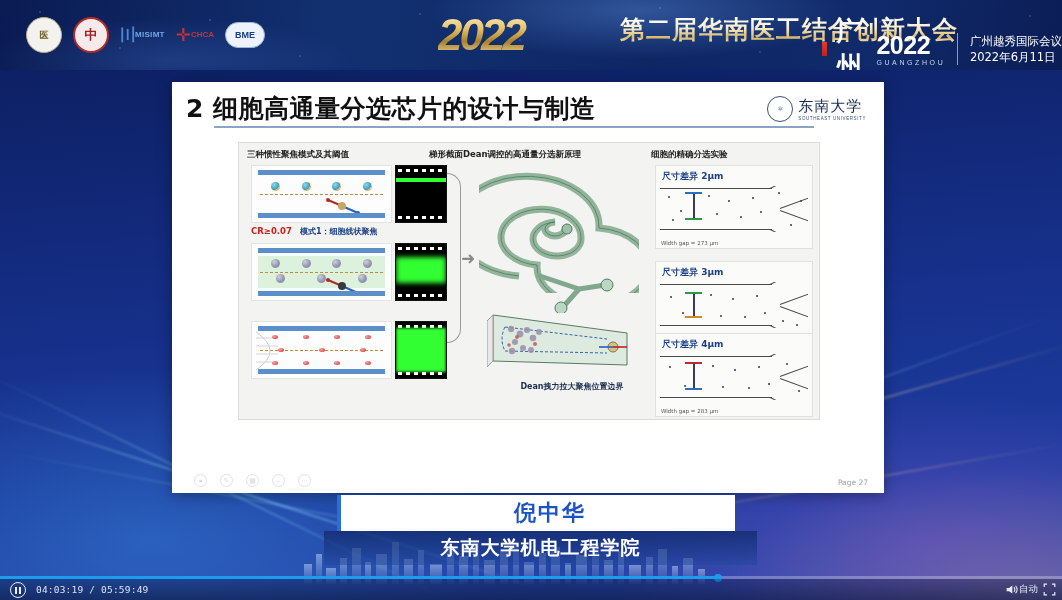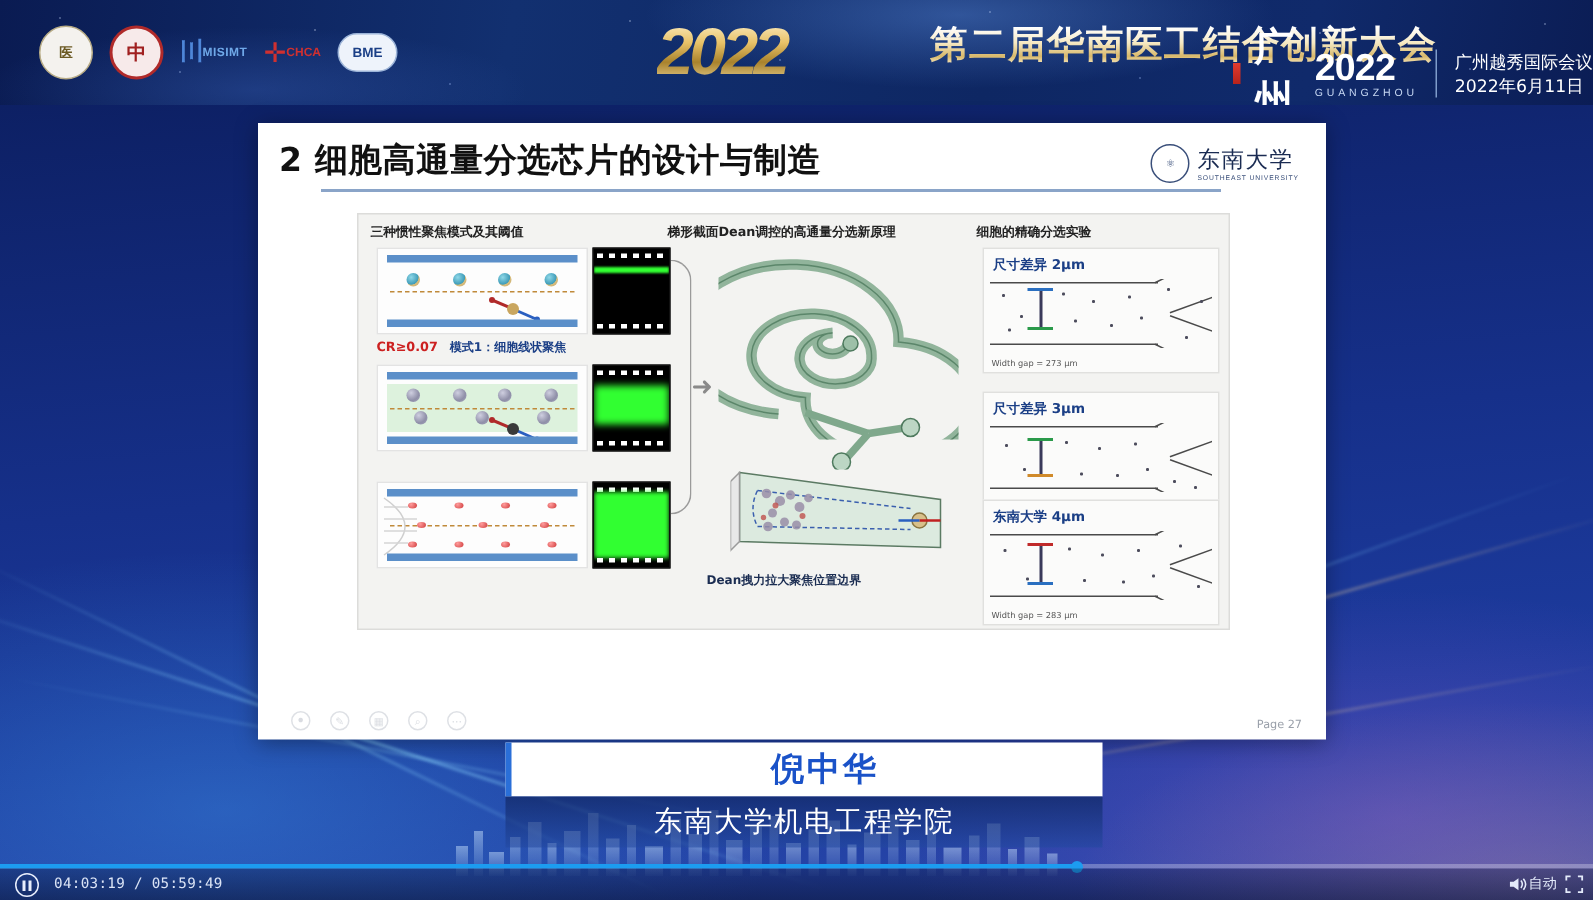--- a/index.html
+++ b/index.html
@@ -105,21 +105,21 @@
   }
 
   
   .slide {
     position: absolute; left: 172px; top: 82px; width: 712px; height: 411px;
     background: #ffffff; box-shadow: 0 2px 14px rgba(0,0,0,.35);
     overflow: hidden;
   }
   .slide-title-row { position: absolute; left: 14px; top: 10px; right: 12px; height: 44px; }
   .slide-title {
-    font-size: 22px; font-weight: bold; color: #111; letter-spacing: .5px;
+    font-size: 25px; font-weight: bold; color: #111; letter-spacing: .5px;
     font-family: "DejaVu Sans", sans-serif; white-space: nowrap;
   }
   .title-rule { position: absolute; left: 28px; top: 34px; width: 600px; height: 2px; background: #8aa4c8; }
   .seu-logo {
     position: absolute; right: 6px; top: 4px; display: flex; align-items: center; gap: 5px;
   }
   .seu-seal {
     width: 26px; height: 26px; border-radius: 50%; border: 1.3px solid #3a4f7a;
     display: flex; align-items: center; justify-content: center; font-size: 7px; color: #3a4f7a;
   }
@@ -128,21 +128,21 @@
 
   .content-box {
     position: absolute; left: 66px; top: 60px; width: 582px; height: 278px;
     background: #f3f3f1; border: 1px solid #dcdcda;
   }
   .col-head {
     position: absolute; top: 6px; font-size: 8.5px; color: #222; font-weight: bold;
     font-family: "DejaVu Sans", sans-serif; text-align: left; white-space: nowrap;
   }
   .ch1 { left: 8px; width: 200px; }
-  .ch2 { left: 206px; width: 206px; }
+  .ch2 { left: 190px; width: 206px; }
   .ch3 { left: 412px; width: 166px; }
 
   
   .mode { position: absolute; left: 12px; width: 196px; }
   .mode-img { position: relative; height: 58px; display: flex; gap: 3px; }
   .chan {
     position: relative; flex: 1; background: #fdfdfd; border: 1px solid #e3e3e3; overflow: hidden;
   }
   .chan::before, .chan::after {
     content:''; position: absolute; left: 6px; right: 6px; height: 5px; background: #5b8fc9;
@@ -168,21 +168,21 @@
   .brace { position: absolute; left: 208px; top: 30px; width: 14px; height: 170px;
     border: 1.4px solid #9a9a9a; border-left: none; border-radius: 0 16px 16px 0; }
   .arrowbig { position: absolute; left: 222px; top: 105px; font-size: 17px; color: #8a8a8a; }
 
   
   .spiral-wrap { position: absolute; left: 232px; top: 22px; width: 178px; height: 256px; }
   .spiral { position: absolute; left: 8px; top: 0px; width: 160px; height: 128px; }
   .trap {
     position: absolute; left: 16px; top: 138px; width: 150px; height: 74px;
   }
-  .mid-cap { position: absolute; left: 0; top: 216px; width: 178px; 
+  .mid-cap { position: absolute; left: 12px; top: 216px; width: 178px; text-align: center;
     font-size: 8px; font-weight: bold; color: #1b2d52; font-family: "DejaVu Sans", sans-serif; }
 
   
   .exp { position: absolute; left: 416px; width: 158px; height: 84px; background: #fbfbfa; border: 1px solid #e0e0de; }
   .exp-title { position: absolute; left: 6px; top: 4px; font-size: 9px; font-weight: bold; color: #1b3f86;
     font-family: "DejaVu Sans", sans-serif; }
   .exp-can { position: absolute; left: 4px; top: 20px; right: 4px; bottom: 16px; overflow: hidden; }
   .exp-line { position: absolute; height: 1.2px; background: #4a4a4a; }
   .exp-vbar { position: absolute; width: 1.6px; background: #3a3a5a; }
   .exp-tick { position: absolute; height: 2px; }
@@ -208,23 +208,23 @@
 
   
   .sp-name {
     position: absolute; left: 337px; top: 495px; width: 398px; height: 36px;
     background: #ffffff; border-left: 4px solid #2a6fd8;
     display: flex; align-items: center; justify-content: center;
   }
   .sp-name span { font-size: 22px; font-weight: bold; color: #1a52c8;
     font-family: "DejaVu Sans", sans-serif; letter-spacing: 2px; margin-left: 24px; }
   .sp-org {
-    position: absolute; left: 337px; top: 531px; width: 398px; height: 34px;
+    position: absolute; left: 324px; top: 531px; width: 433px; height: 34px;
     background: linear-gradient(180deg, rgba(20,44,110,.82), rgba(34,72,160,.55));
-    display: flex; align-items: center; justify-content: center;
+    display: flex; align-items: center; justify-content: center; font-weight: bold;
   }
   .sp-org span { font-size: 19px; color: #fff; font-family: "DejaVu Sans", sans-serif; letter-spacing: 1px; }
 
   
   .progress { position: absolute; left: 0; top: 576px; width: 1062px; height: 3px; background: rgba(255,255,255,.28); }
   .progress .fill { position: absolute; left: 0; top: 0; height: 3px; background: #1c9cf0; }
   .progress .knob { position: absolute; top: -2.5px; width: 8px; height: 8px; border-radius: 50%; background: #1c9cf0; }
   .ctrlbar { position: absolute; left: 0; top: 579px; width: 1062px; height: 21px;
     background: linear-gradient(180deg, rgba(5,12,40,.30), rgba(5,12,40,.55)); }
   .playbtn { position: absolute; left: 10px; top: 3px; width: 16px; height: 16px; border-radius: 50%;
@@ -554,21 +554,21 @@
             <span class="speck" style="left:84px;top:34px"></span>
           <span class="speck" style="left:96px;top:13px"></span>
             <span class="speck" style="left:104px;top:30px"></span>
           <span class="speck" style="left:122px;top:38px"></span>
             <span class="speck" style="left:136px;top:42px"></span>
         </div>
         <div class="exp-w">Width gap = 295 µm</div>
       </div>
 
       <div class="exp" style="top:190px;">
-        <div class="exp-title">东南大学 4µm</div>
+        <div class="exp-title">尺寸差异 4µm</div>
         <div class="exp-can">
           <div class="exp-line" style="left:0;top:2px;width:112px;"></div>
           <div class="exp-line" style="left:0;bottom:2px;width:112px;"></div>
           <div class="exp-line" style="left:110px;top:2px;width:44px;transform:rotate(-26deg);transform-origin:left;"></div>
           <div class="exp-line" style="left:110px;bottom:2px;width:44px;transform:rotate(26deg);transform-origin:left;"></div>
           <div class="exp-line" style="left:120px;top:22px;width:34px;transform:rotate(-20deg);transform-origin:left;"></div>
           <div class="exp-line" style="left:120px;top:24px;width:34px;transform:rotate(20deg);transform-origin:left;"></div>
           <div class="exp-vbar" style="left:33px;top:8px;height:28px;"></div>
           <div class="exp-tick" style="left:25px;top:8px;width:17px;background:#c02a2a;"></div>
           <div class="exp-tick" style="left:25px;top:34px;width:17px;background:#2a6fc0;"></div>

